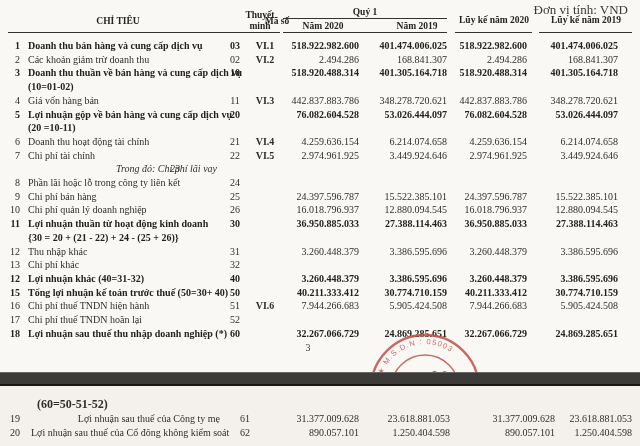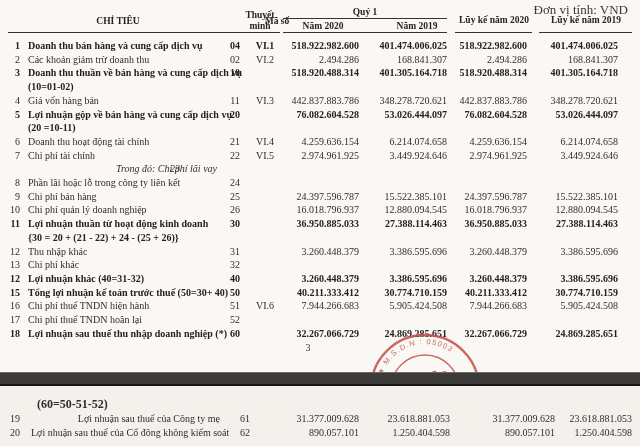--- a/index.html
+++ b/index.html
@@ -18,21 +18,21 @@
   
   .rows{position:absolute;left:8px;top:39px;width:610px;}
   .rows2{position:absolute;left:8px;top:397px;width:624px;}
   .row{display:flex;align-items:flex-start;}
   .row>div{line-height:13.7px;font-size:10px;white-space:nowrap;}
   .rows2 .row>div{line-height:14.5px;text-align:right;}
   .c-num{width:12px;text-align:right;flex:none;}
   .c-label{flex:1;padding-left:8px;min-width:0;overflow:visible;}
   .rows2 .c-label{padding-left:11px;}
   .c-code{width:30px;text-align:center;flex:none;}
-  .c-note{width:30px;text-align:center;flex:none;}
+  .c-note{width:30px;text-align:center;flex:none;font-weight:bold;}
   .c-v{text-align:right;flex:none;}
   .rows .v1{width:79px;}.rows .v2{width:88px;}.rows .v3{width:80px;}.rows .v4{width:91px;}
   .rows2 .v1{width:79px;}.rows2 .v2{width:91px;}.rows2 .v3{width:105px;}.rows2 .v4{width:77px;}
   .b{font-weight:bold;color:#24221f;}
   .i{font-style:italic;margin-left:44px;}
   .carry{font-size:12px;font-weight:bold;line-height:14.5px;padding-left:29px;white-space:nowrap;}
   .pagenum{position:absolute;left:298px;top:342px;font-size:10px;width:20px;text-align:center;color:#3a3834;}
   
   .band{position:absolute;left:0;right:0;top:372px;height:11px;background:#3c3b3a;border-top:1px solid #6a6865;border-bottom:2px solid #171615;z-index:5;}
   
@@ -65,21 +65,21 @@
     <div class="hline" style="left:455px;top:32px;width:77px;"></div>
     <div class="hline" style="left:539px;top:32px;width:93px;"></div>
   </div>
 
   <div class="rows" id="rows1">
       <div class="row">
         <div class="c-num b">1</div>
         <div class="c-label b">
           <div>Doanh thu bán hàng và cung cấp dịch vụ</div>
         </div>
-        <div class="c-code b">04</div>
+        <div class="c-code b">03</div>
         <div class="c-note b">VI.1</div>
         <div class="c-v v1 b">518.922.982.600</div>
         <div class="c-v v2 b">401.474.006.025</div>
         <div class="c-v v3 b">518.922.982.600</div>
         <div class="c-v v4 b">401.474.006.025</div>
       </div>
       <div class="row">
         <div class="c-num">2</div>
         <div class="c-label">
           <div>Các khoản giảm trừ doanh thu</div>

